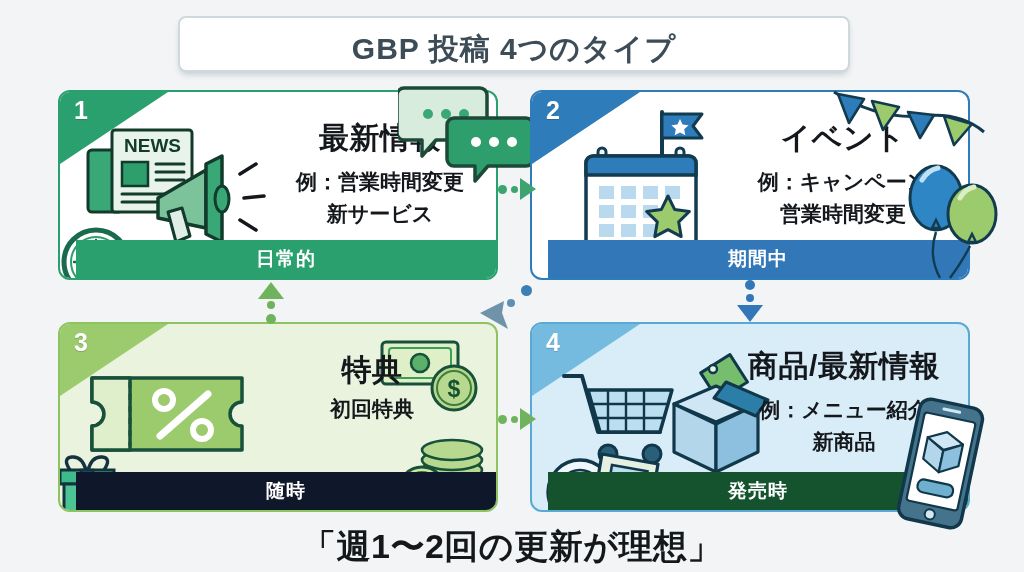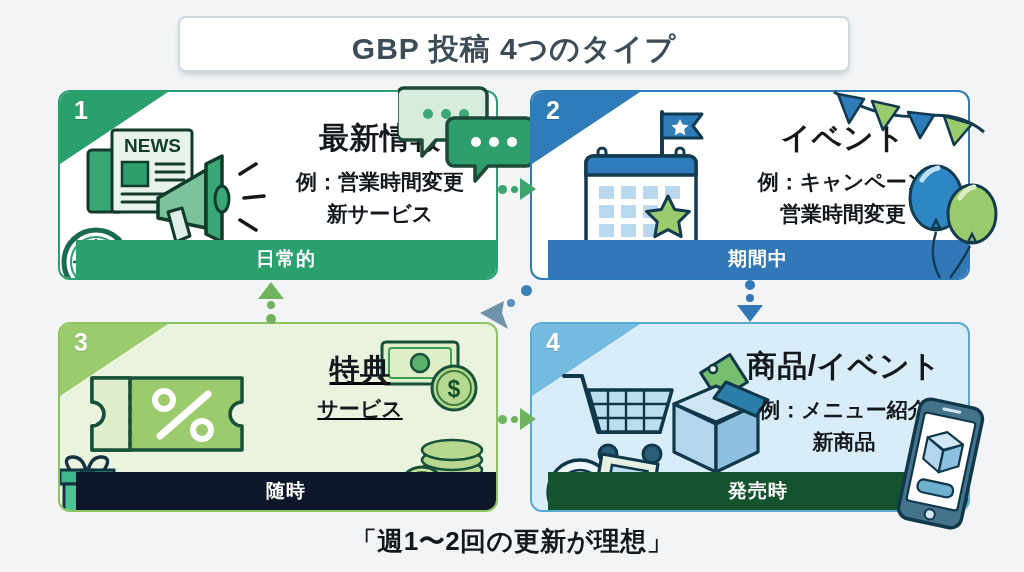--- a/index.html
+++ b/index.html
@@ -81,21 +81,21 @@
   
   .conn{position:absolute;}
   .dot{position:absolute;border-radius:50%;}
   .tri-r{width:0;height:0;border-top:11px solid transparent;border-bottom:11px solid transparent;}
   .tri-u{width:0;height:0;border-left:13px solid transparent;border-right:13px solid transparent;}
   .tri-d{width:0;height:0;border-left:13px solid transparent;border-right:13px solid transparent;}
 
   
   .caption{
     position:absolute;left:0;right:0;top:524px;text-align:center;
-    font-size:26px;font-weight:bold;color:#15181b;letter-spacing:.5px;
+    font-size:34px;font-weight:bold;color:#15181b;letter-spacing:.5px;
   }
 </style>
 </head>
 <body>
 
 <div class="stage">
 
   <div class="title-bar">
     <span class="title-text">GBP 投稿 4つのタイプ</span>
   </div>
@@ -280,23 +280,23 @@
           <ellipse cx="62" cy="36" rx="30" ry="10"></ellipse>
             <ellipse cx="62" cy="26" rx="30" ry="10"></ellipse>
         </g>
         <circle cx="32" cy="66" r="23" fill="#cfe6a5" stroke="#17513a" stroke-width="3"></circle>
         <circle cx="32" cy="66" r="18" fill="none" stroke="#3f7d3d" stroke-width="2"></circle>
         <text x="32" y="75" text-anchor="middle" font-family="Liberation Sans, sans-serif" font-size="21" font-weight="bold" fill="#14532d">¥</text>
       </svg>
 
       <span class="corner-num">3</span>
 
-      <div class="ctext" style="left:200px;top:26px;width:200px;text-decoration:underline;">
+      <div class="ctext" style="left:212px;top:26px;width:200px;">
         <div class="c-head">特典</div>
-        <div class="c-ex2">サービス</div>
+        <div class="c-ex2">初回特典</div>
       </div>
 
       <div class="footer-band">
         <span class="footer-label">随時</span>
       </div>
     </div>
   </div>
 
   <div class="card" id="card4">
     <div class="body">
@@ -336,21 +336,21 @@
         <g stroke="#11384a" stroke-width="2.6" stroke-linecap="round">
           <line x1="70" y1="54" x2="106" y2="60"></line>
             <line x1="68" y1="64" x2="104" y2="70"></line>
             <line x1="66" y1="74" x2="90" y2="78"></line>
         </g>
       </svg>
 
       <span class="corner-num">4</span>
 
       <div class="ctext" style="left:192px;top:22px;width:240px;">
-        <div class="c-head">商品/イベント</div>
+        <div class="c-head">商品/最新情報</div>
         <div class="c-ex1">例：メニュー紹介</div>
         <div class="c-ex2">新商品</div>
       </div>
 
       <div class="footer-band">
         <span class="footer-label">発売時</span>
       </div>
     </div>
 
     <svg class="art" style="left:348px;top:74px;" width="120" height="140" viewBox="0 0 120 140">

